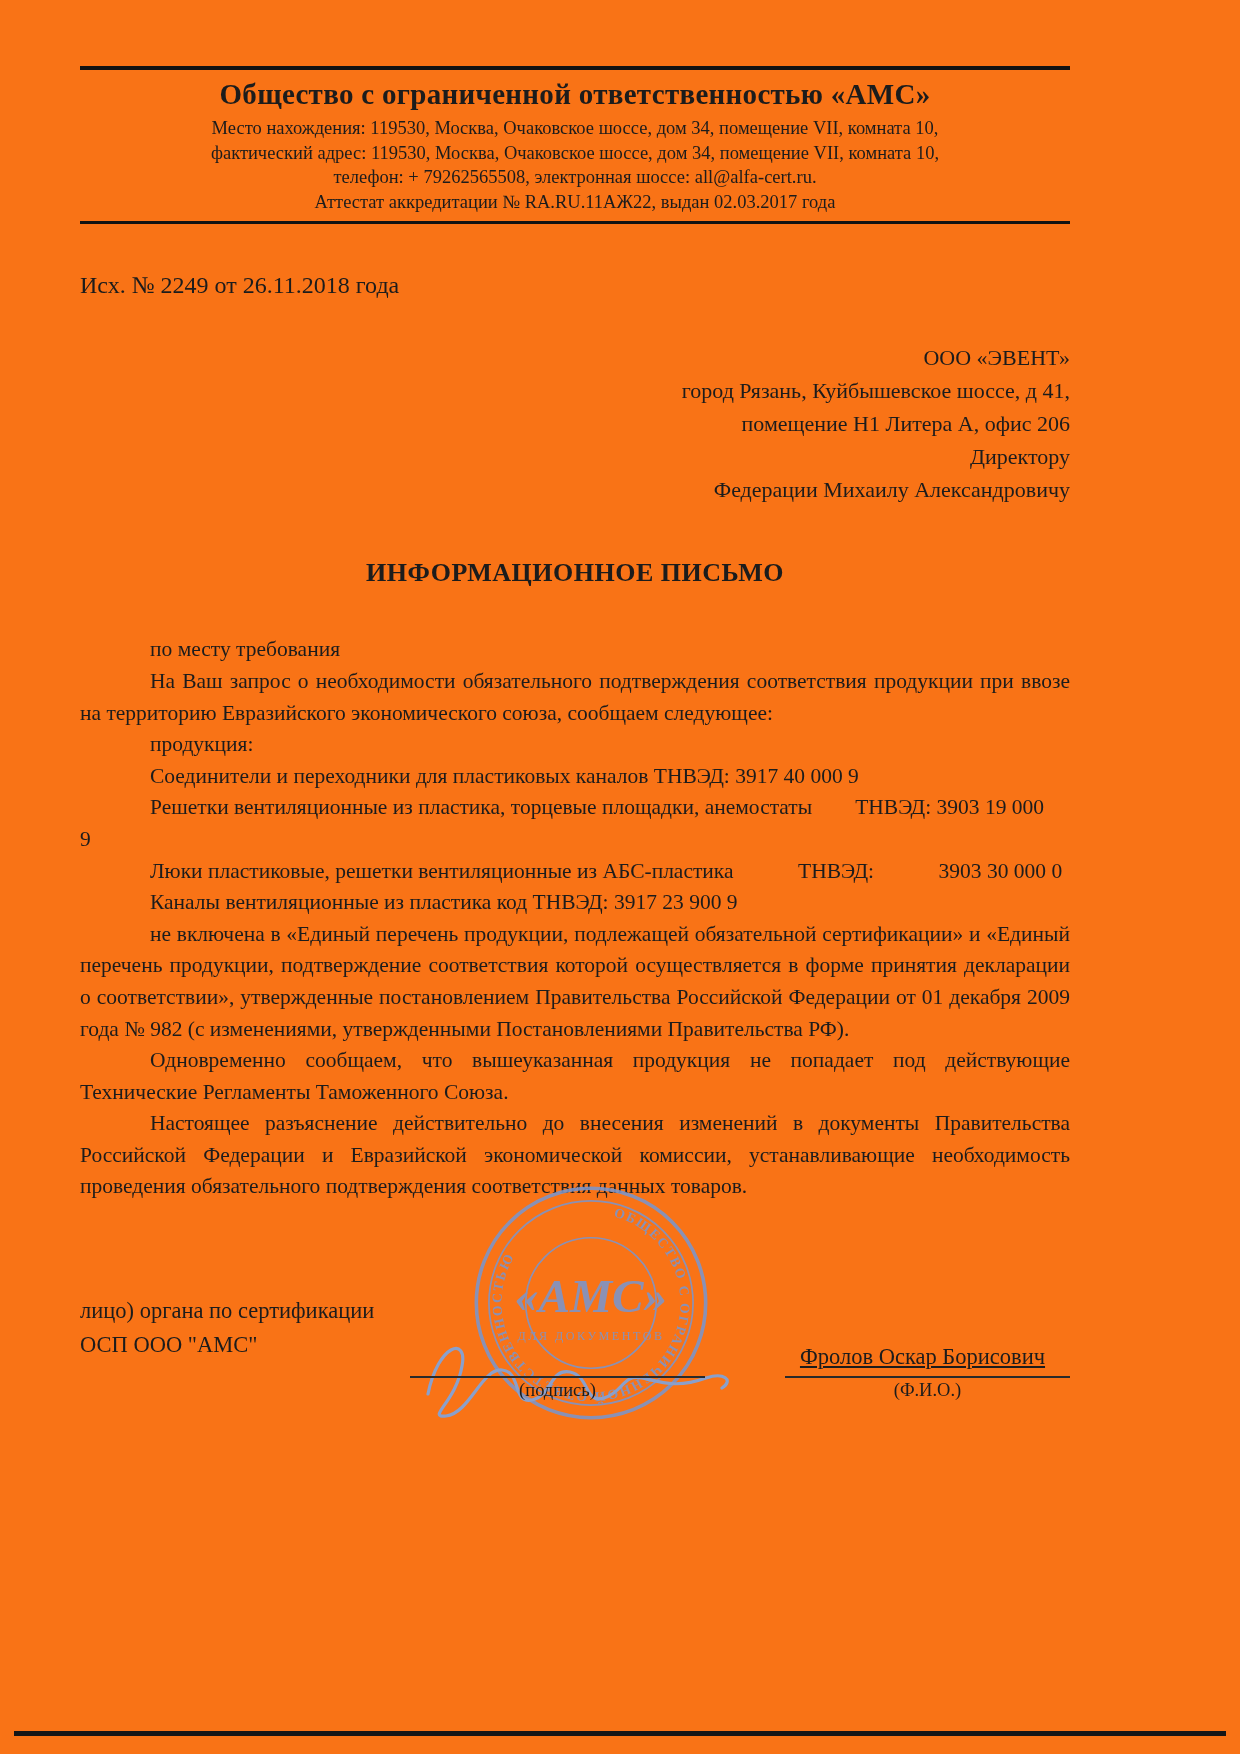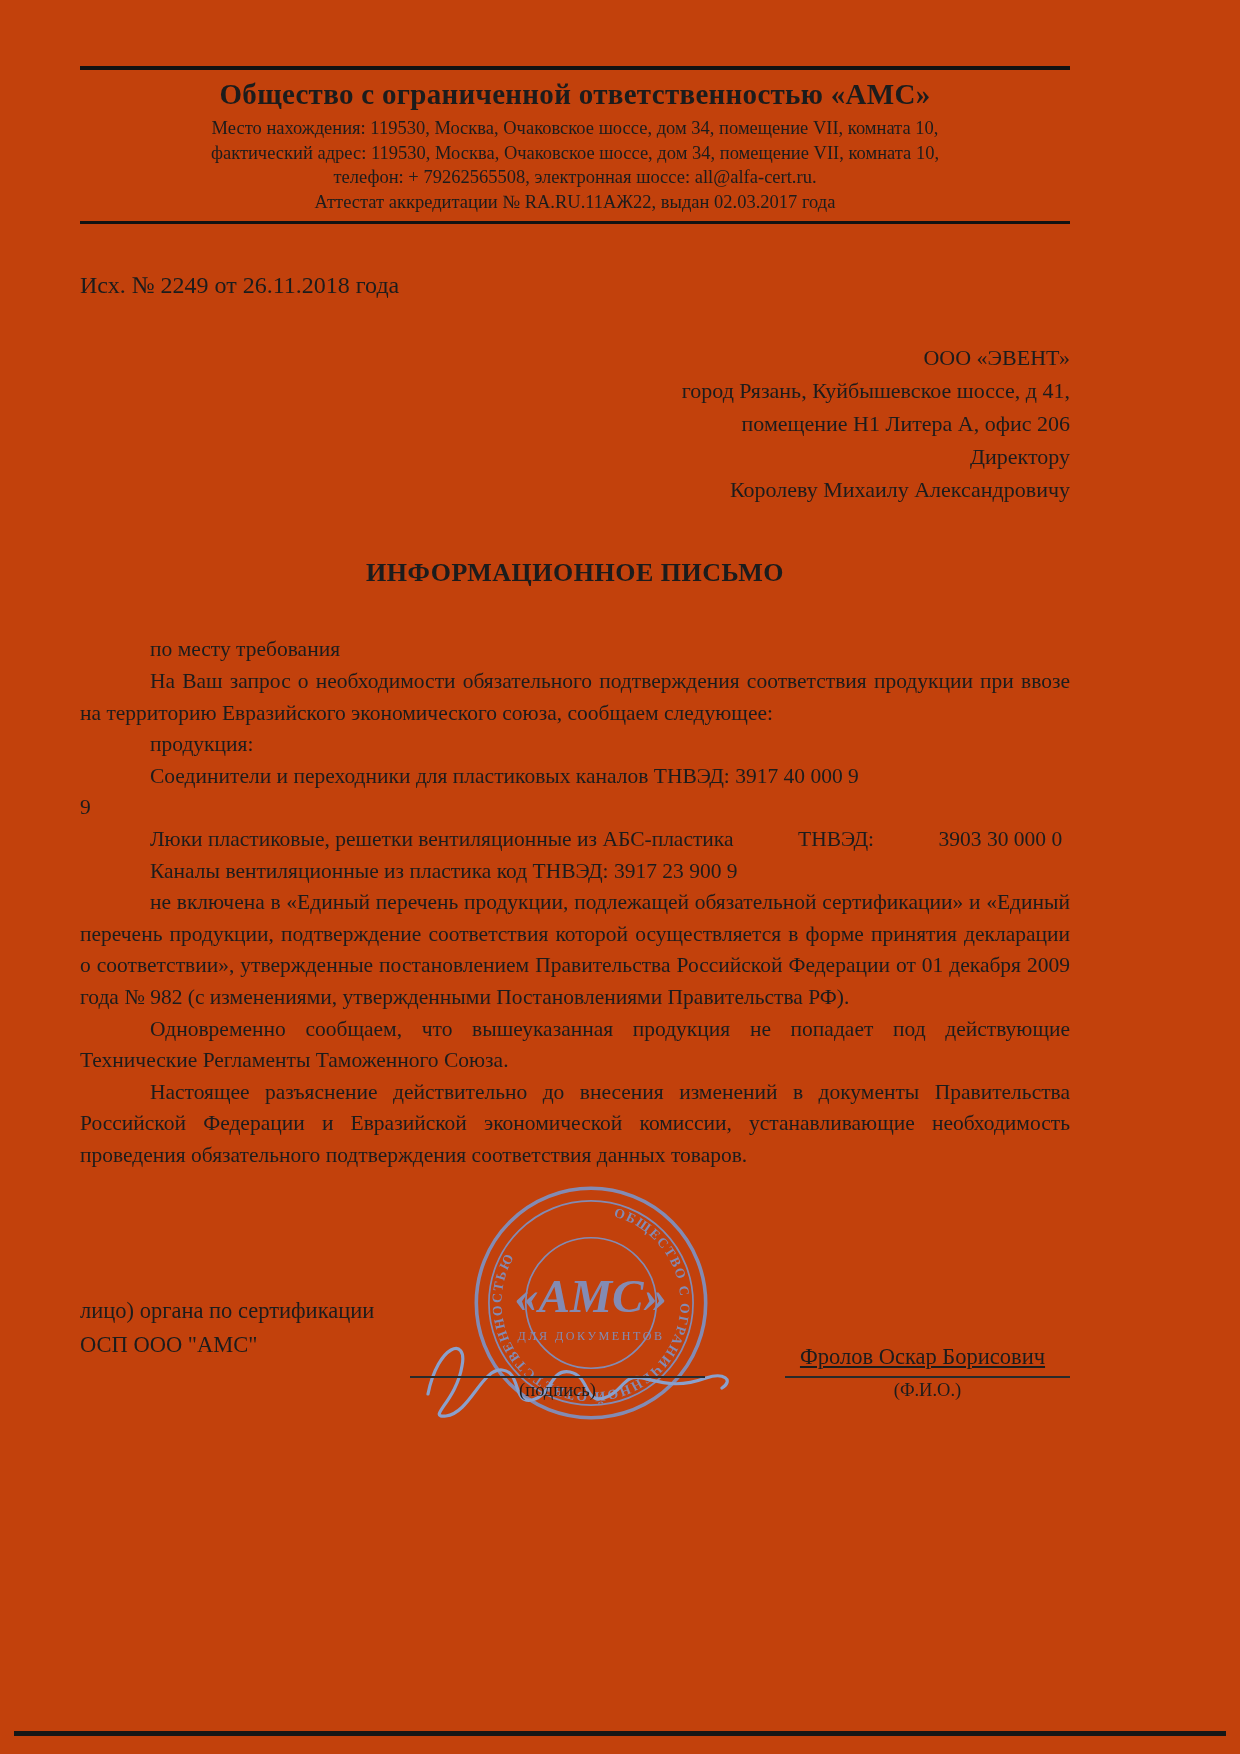--- a/index.html
+++ b/index.html
@@ -1,20 +1,20 @@
 <!DOCTYPE html>
 <html><head>
 <meta charset="utf-8">
 <style>
   html,body { margin:0; padding:0; background:#e8e8e8; }
   .page {
     position:relative;
     width:1240px; height:1754px;
     margin:0 auto;
-    background:#c2410c;
+    background:#f97316;
     box-sizing:border-box;
     padding:0 170px 0 80px;
     font-family:"Liberation Serif", serif;
     color:#1c1c1c;
     overflow:hidden;
   }
   .rule { height:4px; background:#121212; }
   .rule-top { margin-top:66px; }
   .rule-under-header { height:3px; margin-top:7px; }
   .org-name {
@@ -75,30 +75,31 @@
 
   <div class="rule rule-under-header"></div>
 
   <div class="ref-line">Исх. № 2249 от 26.11.2018 года</div>
 
   <div class="recipient">
     <div>ООО «ЭВЕНТ»</div>
     <div>город Рязань, Куйбышевское шоссе, д 41,</div>
     <div>помещение Н1 Литера А, офис 206</div>
     <div>Директору</div>
-    <div>Королеву Михаилу Александровичу</div>
+    <div>Федерации Михаилу Александровичу</div>
   </div>
 
   <div class="letter-title">ИНФОРМАЦИОННОЕ ПИСЬМО</div>
 
   <div class="body">
     <p class="ind">по месту требования</p>
     <p class="ind just">На Ваш запрос о необходимости обязательного подтверждения соответствия продукции при ввозе на территорию Евразийского экономического союза, сообщаем следующее:</p>
     <p class="ind">продукция:</p>
     <p class="ind">Соединители и переходники для пластиковых каналов ТНВЭД: 3917 40 000 9</p>
+    <p class="ind">Решетки вентиляционные из пластика, торцевые площадки, анемостаты  ТНВЭД: 3903 19 000</p>
     <p class="noind">9</p>
     <p class="ind">Люки пластиковые, решетки вентиляционные из АБС-пластика   ТНВЭД:   3903 30 000 0</p>
     <p class="ind">Каналы вентиляционные из пластика код ТНВЭД: 3917 23 900 9</p>
     <p class="ind just">не включена в «Единый перечень продукции, подлежащей обязательной сертификации» и «Единый перечень продукции, подтверждение соответствия которой осуществляется в форме принятия декларации о соответствии», утвержденные  постановлением Правительства Российской Федерации от 01 декабря 2009 года № 982 (с изменениями, утвержденными Постановлениями Правительства РФ).</p>
     <p class="ind just">Одновременно сообщаем, что вышеуказанная продукция не попадает под действующие Технические Регламенты Таможенного Союза.</p>
     <p class="ind just">Настоящее разъяснение действительно до внесения изменений в документы Правительства Российской Федерации и Евразийской экономической комиссии, устанавливающие необходимость проведения обязательного подтверждения соответствия данных товаров.</p>
   </div>
 
   <div class="sign-area">
 

